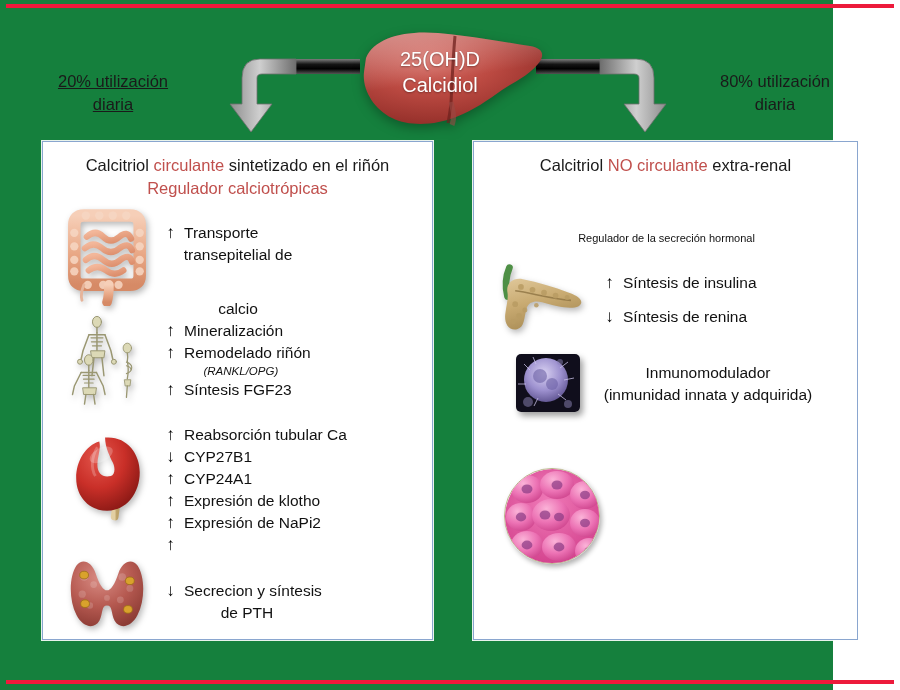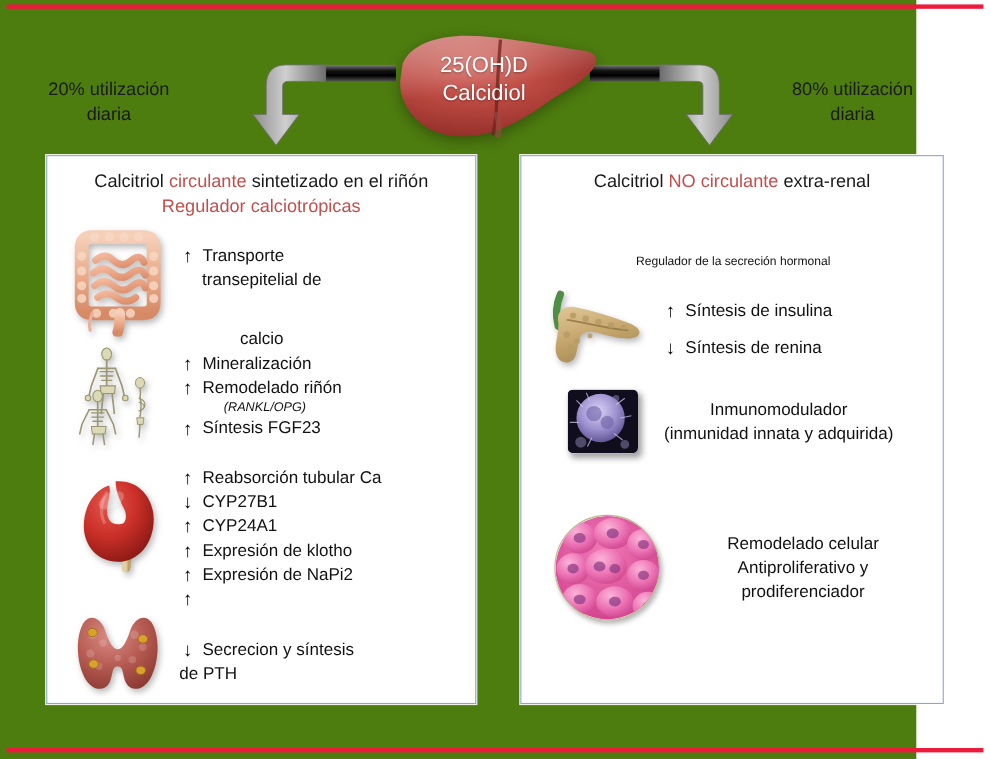--- a/index.html
+++ b/index.html
@@ -2,21 +2,21 @@
 <html><head>
 <meta charset="utf-8">
 <style>
   * { box-sizing: border-box; margin: 0; padding: 0; }
   html, body {
     width: 900px; height: 690px;
     background: #ffffff;
     font-family: "Liberation Sans", sans-serif;
     overflow: hidden;
   }
-  #root { position: relative; width: 833px; height: 690px; background:#4d7c0f; }
+  #root { position: relative; width: 833px; height: 690px; background:#15803d; }
 
   .rule {
     position: absolute; left: 6px; width: 888px; height: 4px;
     background: #ED1A3B;
   }
   .rule.top { top: 4px; }
   .rule.bottom { top: 680px; }
 
   
   .liver-wrap {
@@ -35,21 +35,21 @@
     pointer-events: none;
   }
 
   
   .connector { position: absolute; }
 
   .util-label {
     position: absolute; text-align: center;
     font-size: 16.5px; line-height: 23px; color: #1a1a1a;
   }
-  .util-label.left  { left: 14px;  top: 70px;  width: 170px; }
+  .util-label.left  { left: 28px;  top: 70px;  width: 170px; text-decoration: underline; }
   .util-label.right { left: 690px; top: 70px;  width: 170px; }
 
   
   .panel {
     position: absolute;
     background: #ffffff;
     border: 1.2px solid #8aa6cf;
     box-shadow: 0 0 0 1px rgba(255,255,255,0.9);
   }
   .panel.left  { left: 42px;  top: 141px; width: 391px; height: 499px; }
@@ -397,21 +397,21 @@
             <ellipse cx="78" cy="26" rx="4.6" ry="4" fill="#d9a22c" stroke="#9b6f14" stroke-width="0.8"></ellipse>
             <ellipse cx="76" cy="56" rx="4.6" ry="4" fill="#d9a22c" stroke="#9b6f14" stroke-width="0.8"></ellipse>
           </g>
         </svg>
       </div>
       <div class="items" style="padding-top:24px;">
         <div class="bullet">
           <span class="arrow">↓</span>
           <span class="btext">Secrecion y síntesis</span>
         </div>
-        <div class="bullet" style="display:block; width:168px;">
+        <div class="bullet" style="display:block; text-align:center; width:168px;">
           <span>de PTH</span>
         </div>
       </div>
     </div>
   </div>
 
   <div class="panel right">
     <div class="panel-title">
       <span>Calcitriol </span><span class="hl">NO circulante</span><span> extra-renal</span>
     </div>
@@ -527,21 +527,16 @@
             <ellipse cx="16" cy="48" rx="5.2" ry="4.4"></ellipse>
             <ellipse cx="40" cy="46" rx="5.4" ry="4.6"></ellipse>
             <ellipse cx="54" cy="48" rx="5" ry="4.2"></ellipse>
             <ellipse cx="80" cy="54" rx="5" ry="4.2"></ellipse>
             <ellipse cx="22" cy="76" rx="5.4" ry="4.4"></ellipse>
             <ellipse cx="54" cy="78" rx="5.4" ry="4.4"></ellipse>
             <ellipse cx="84" cy="82" rx="4.6" ry="4"></ellipse>
           </g>
         </svg>
       </div>
-      <div class="center-text" style="width:236px; padding-top:16px; margin-left:12px;">
-        <div>Remodelado celular</div>
-        <div>Antiproliferativo y</div>
-        <div>prodiferenciador</div>
-      </div>
     </div>
   </div>
 
 </div>
 
 </body></html>

